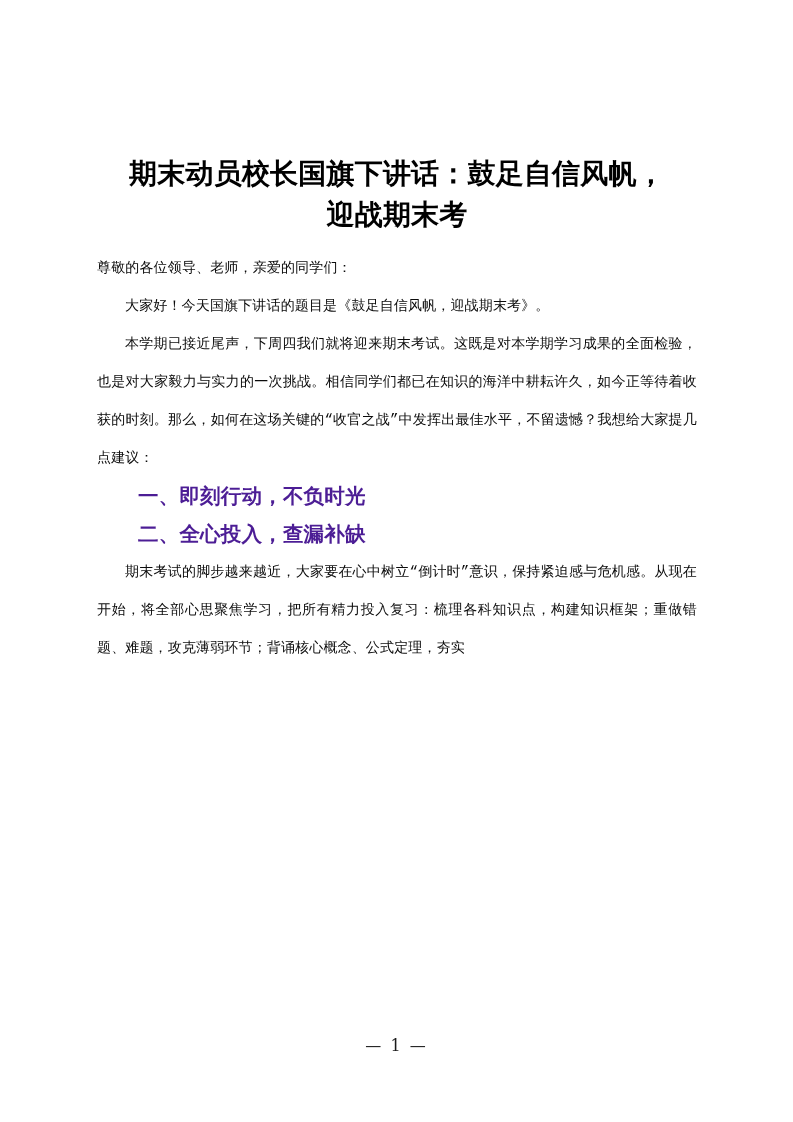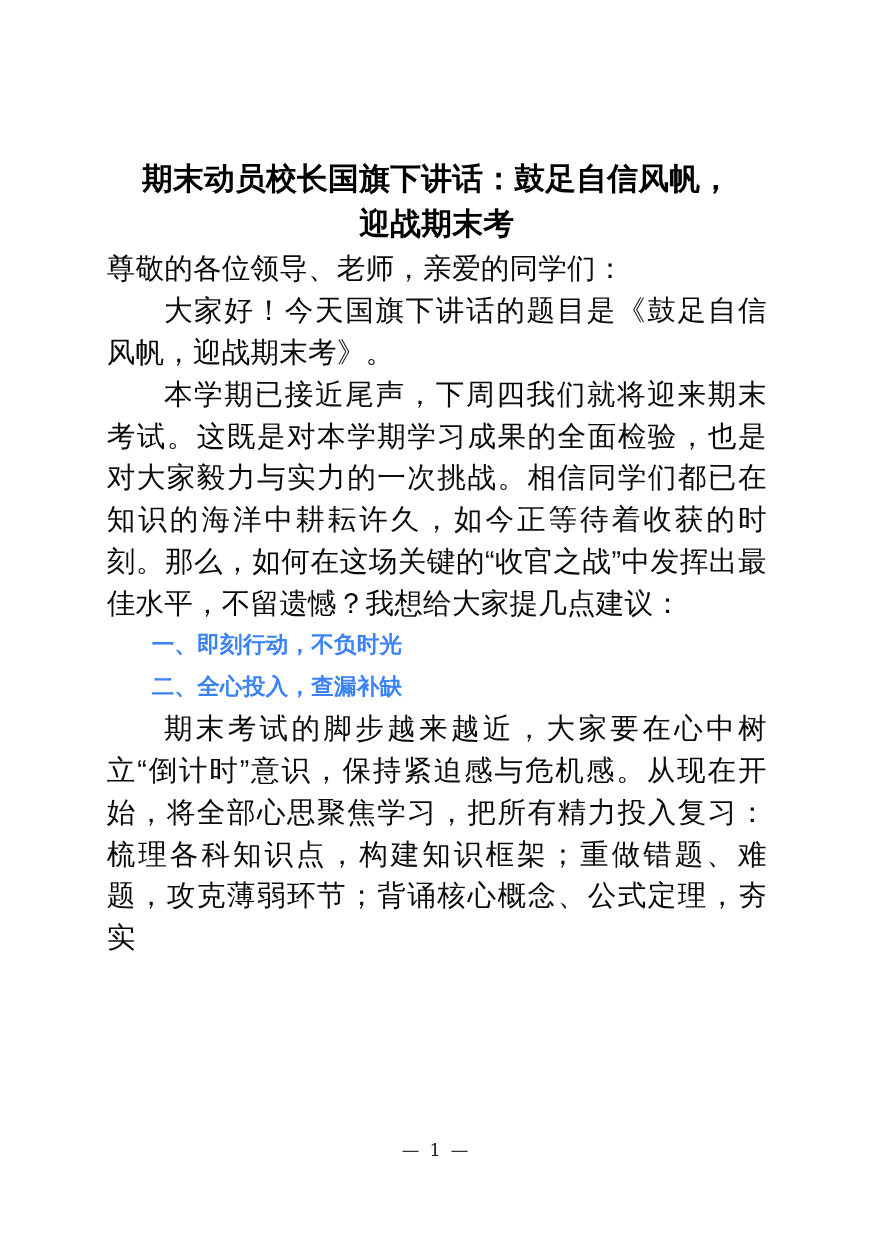--- a/index.html
+++ b/index.html
@@ -27,39 +27,39 @@
 
   .doc-body {
     position: absolute;
     left: 97px;
     top: 0;
     width: 600px;
   }
 
   
   .doc-title {
-    margin: 0;
+    margin: 12px;
     padding: 0;
     padding-top: 143px;
-    font-family: Liberation Serif, serif;
+    font-family: Liberation Mono, monospace;
     font-weight: bold;
     font-size: 28px;
     line-height: 41px;
     text-align: center;
     letter-spacing: 0.2px;
     color: #000000;
     white-space: pre-line;
   }
 
   
   .para {
     margin: 0;
     padding: 0;
-    font-family: Liberation Sans, sans-serif;
-    font-size: 26px;
+    font-family: Liberation Mono, monospace;
+    font-size: 14px;
     line-height: 38px;
     text-align: justify;
     text-justify: inter-ideograph;
     letter-spacing: 0.15px;
     color: #0b0b0b;
   }
 
   .para.indent {
     text-indent: 2em;
   }
@@ -67,21 +67,21 @@
   
   .section-heading {
     margin: 0;
     padding: 0;
     font-family: "DejaVu Sans", "Liberation Sans", sans-serif;
     font-weight: bold;
     font-size: 20.5px;
     line-height: 38px;
     text-indent: 2em;
     letter-spacing: 0.2px;
-    color: #3b82f6;
+    color: #4c1d95;
   }
 
   
   .page-footer {
     position: absolute;
     left: 0;
     top: 1036px;
     width: 793px;
     text-align: center;
     font-family: "DejaVu Serif", "Liberation Serif", serif;

